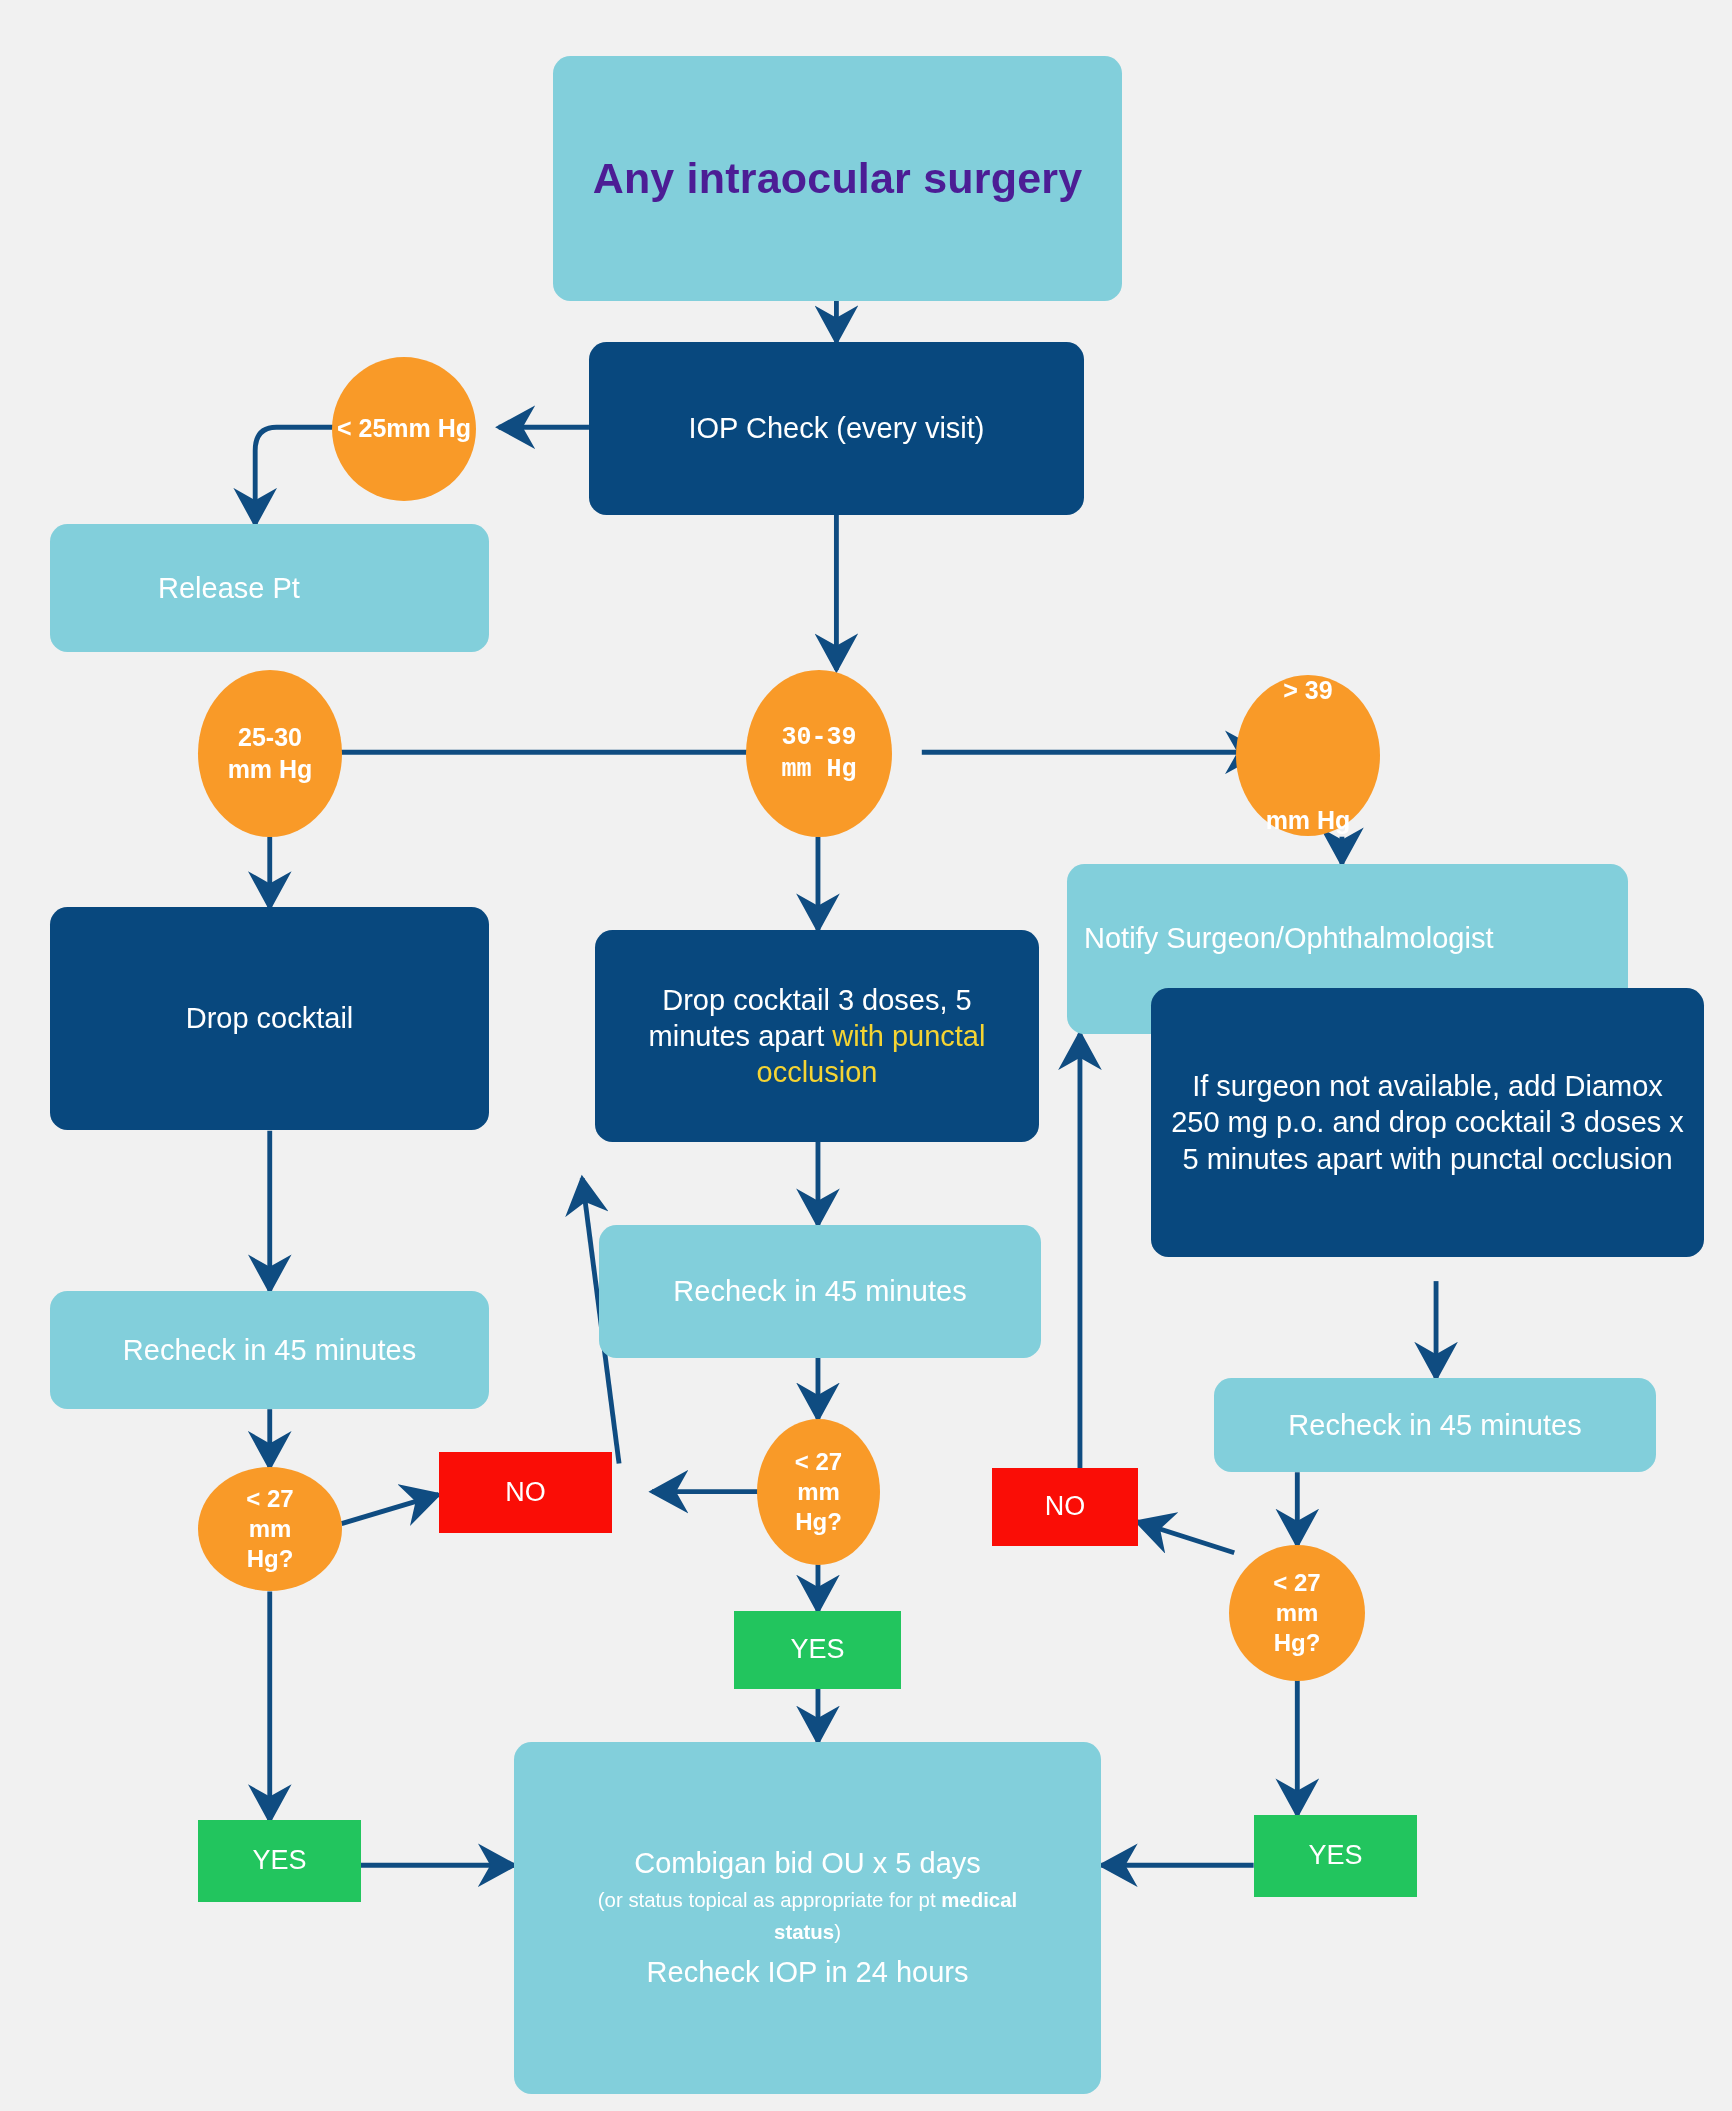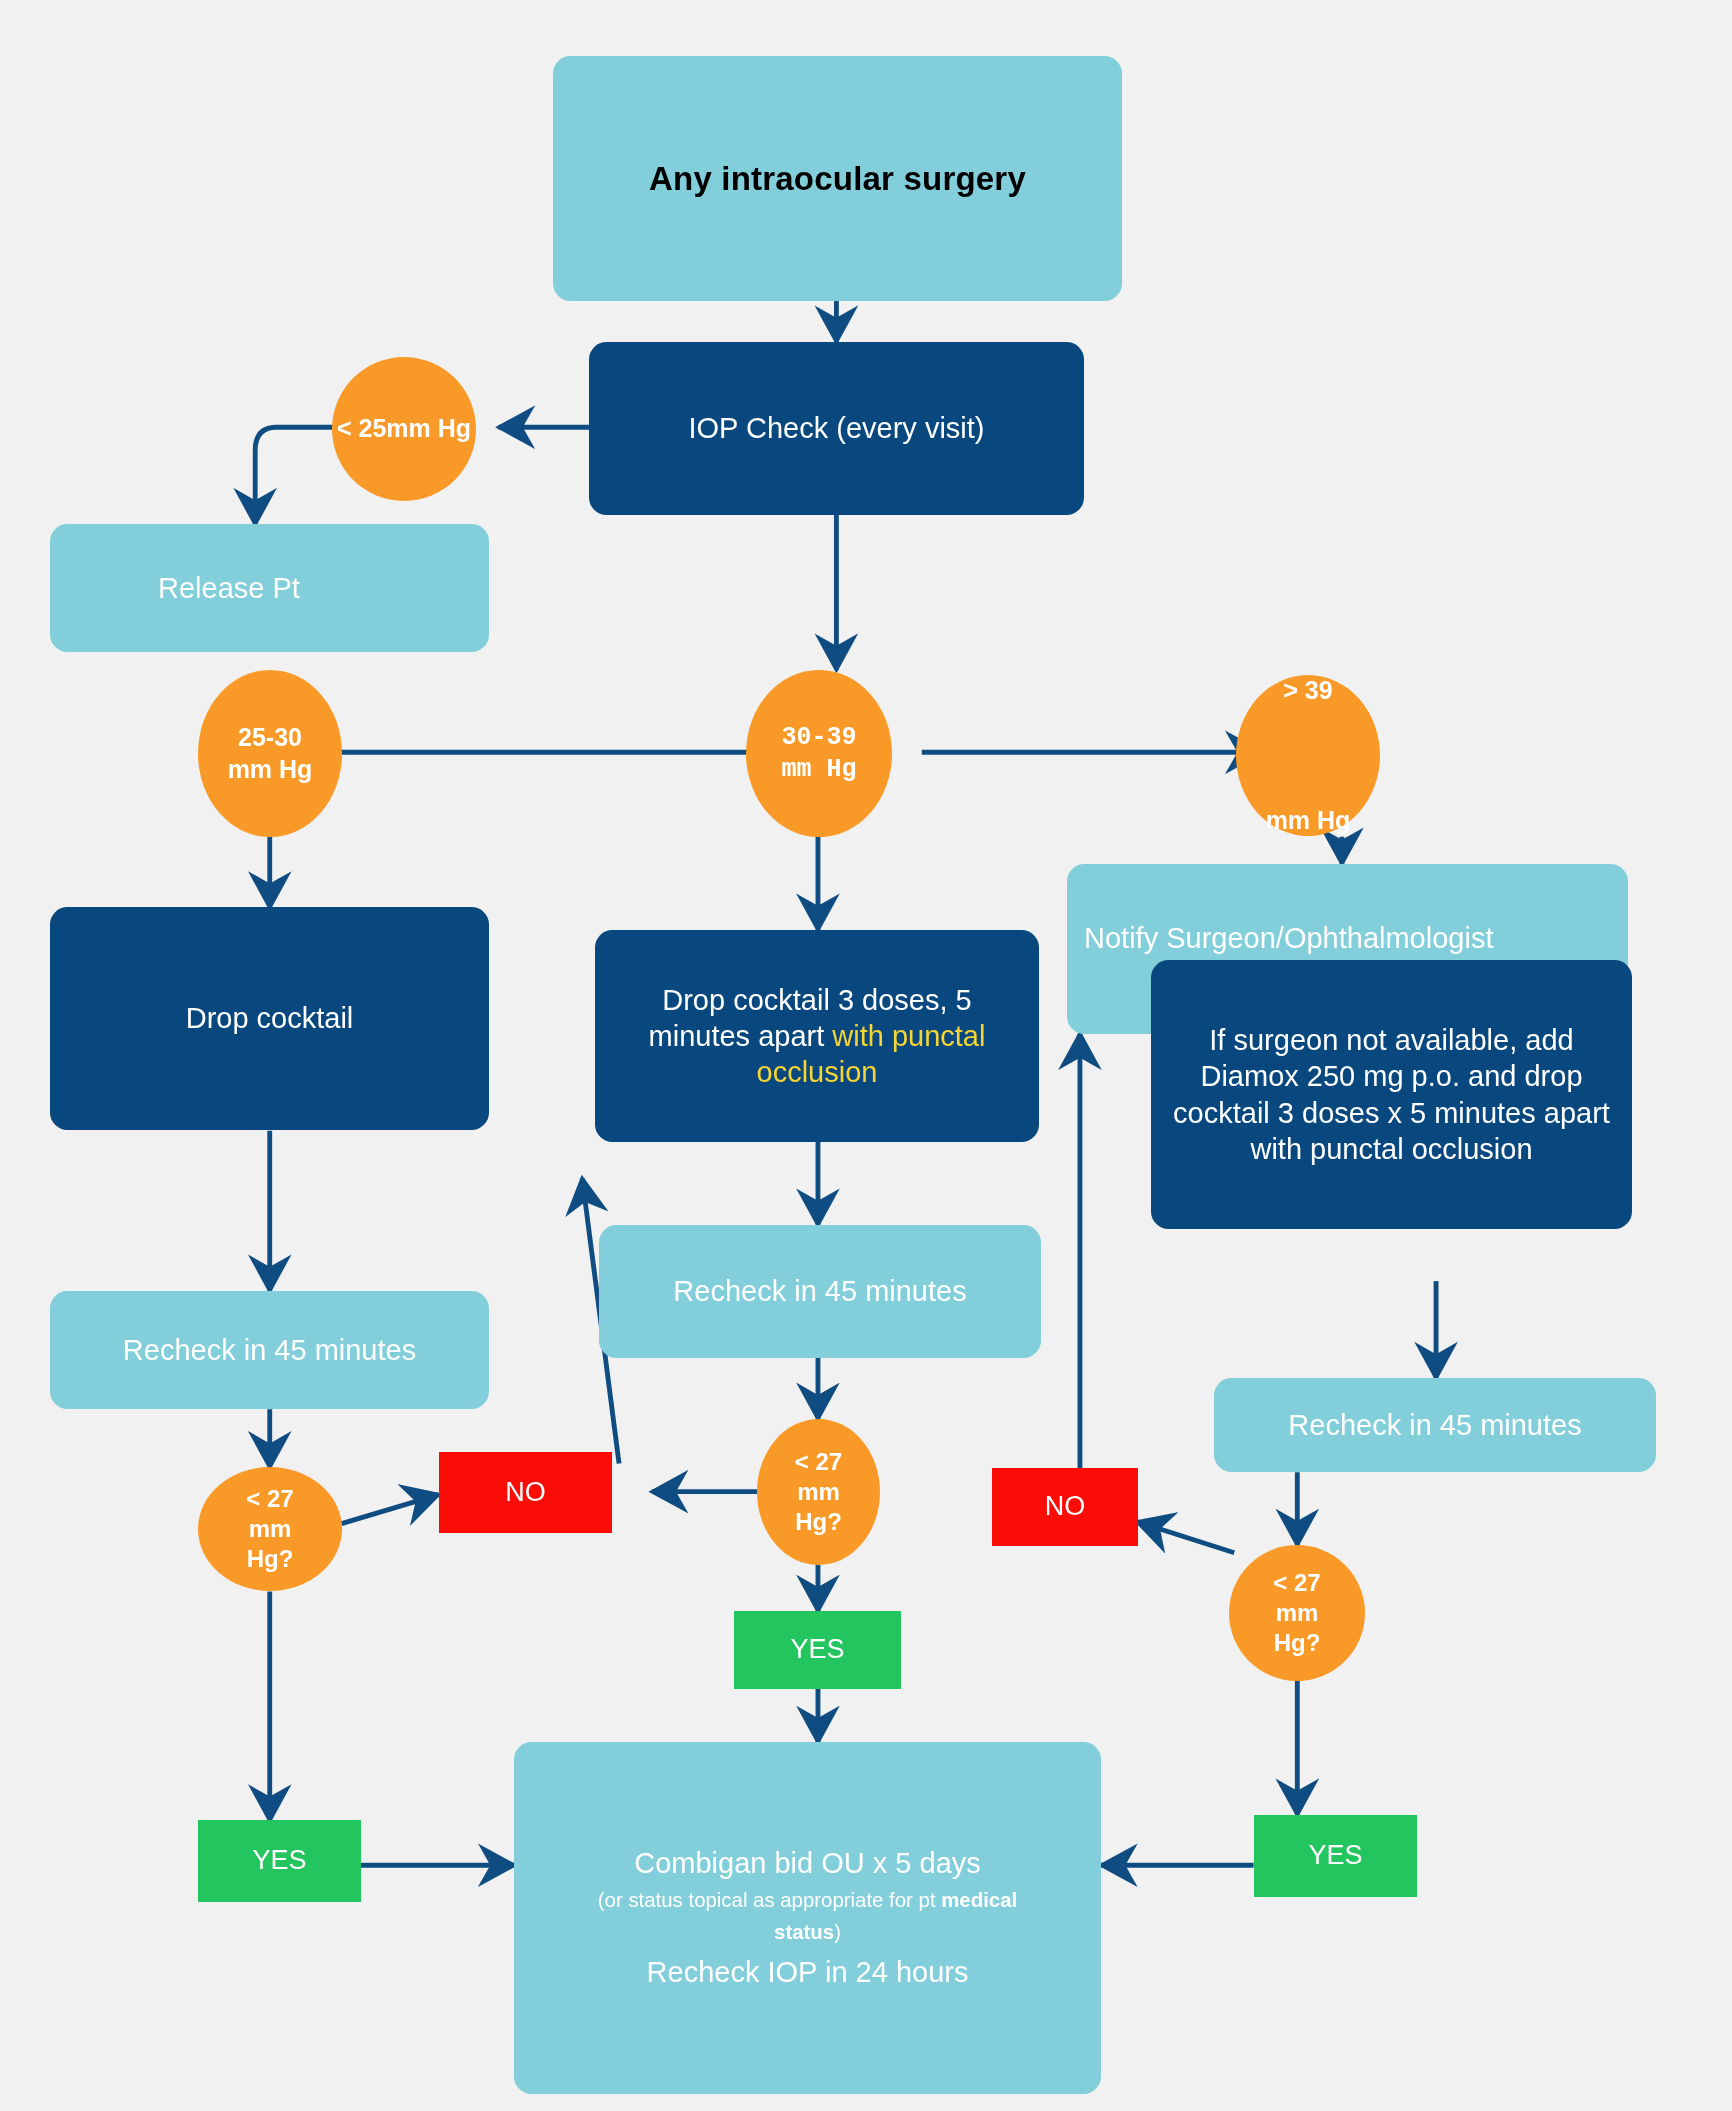--- a/index.html
+++ b/index.html
@@ -35,23 +35,23 @@
   .rounded {
     border-radius: 17.5px;
   }
   .teal   { background: #82cfdb; }
   .navy   { background: #08487e; }
   .orange { background: #f99a28; border-radius: 50%; font-weight: bold; }
   .green  { background: #22c55e; font-weight: normal; }
   .red    { background: #fa0d06; font-weight: normal; }
 
   .title-node {
-    color: #000000;
+    color: #4c1d95;
     font-weight: bold;
-    font-size: 33px;
+    font-size: 43px;
     letter-spacing: 0.2px;
   }
   .body-lg { font-size: 29px; }
   .circ-lg { font-size: 25px; }
   .circ-md { font-size: 24px; }
   .chip    { font-size: 27px; }
 
   .yellow { color: #f5d433; }
   .inner { padding: 0 17.5px; }
   .fine {
@@ -166,21 +166,21 @@
   <div class="node rounded navy body-lg" style="left:595px; top:930px; width:444px; height:212px;">
     <span class="inner">
       <span>Drop cocktail 3 doses, 5 minutes apart </span><span class="yellow">with punctal occlusion</span>
     </span>
   </div>
 
   <div class="node rounded teal body-lg" style="left:1067px; top:864px; width:561px; height:170px; justify-content:flex-start;">
     <span style="margin-left:17px; margin-top:-21.3px;">Notify Surgeon/Ophthalmologist</span>
   </div>
 
-  <div class="node rounded navy body-lg" style="left:1151px; top:960px; width:481px; height:269px;">
+  <div class="node rounded navy body-lg" style="left:1151px; top:988px; width:553px; height:269px;">
     <span class="inner">If surgeon not available, add Diamox 250 mg p.o. and drop cocktail 3 doses x 5 minutes apart with punctal occlusion</span>
   </div>
 
   <div class="node rounded teal body-lg" style="left:50px; top:1291px; width:439px; height:118px;">
     <span class="inner">Recheck in 45 minutes</span>
   </div>
 
   <div class="node rounded teal body-lg" style="left:599px; top:1225px; width:442px; height:133px;">
     <span class="inner">Recheck in 45 minutes</span>
   </div>

